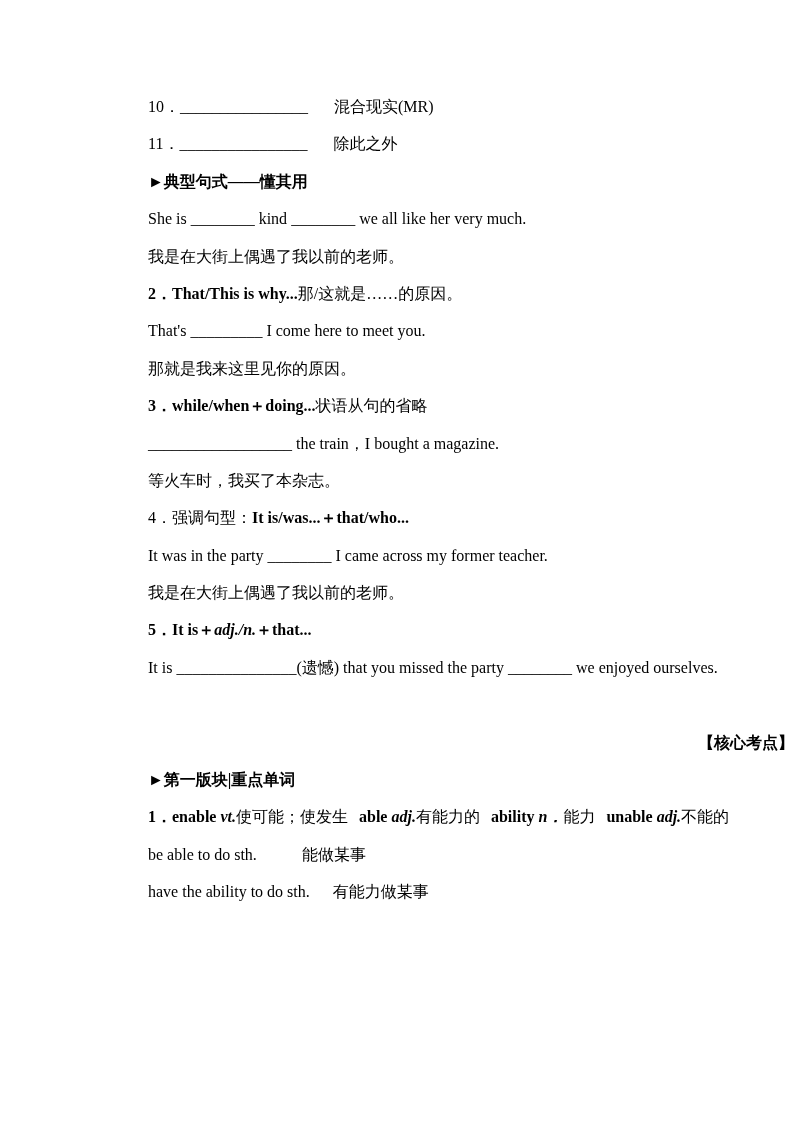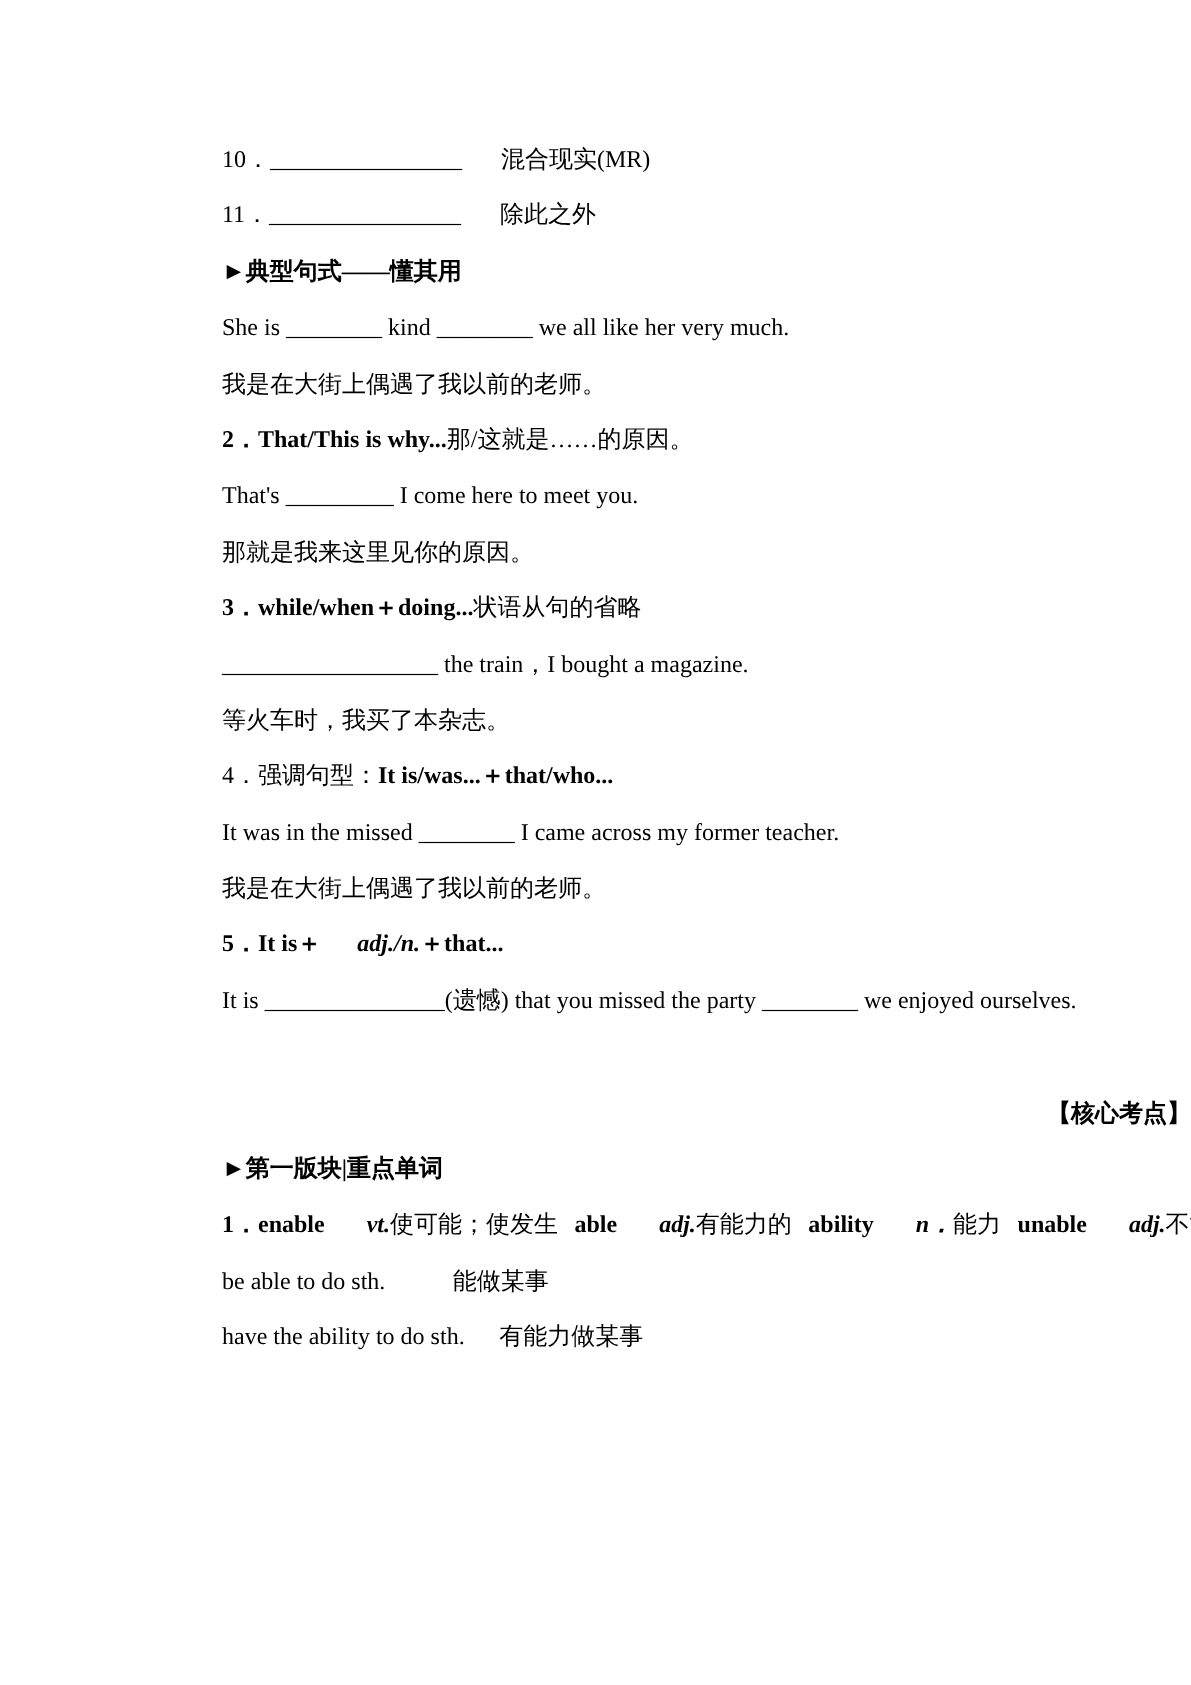--- a/index.html
+++ b/index.html
@@ -28,41 +28,41 @@
     font-size: 16px;
     white-space: nowrap;
   }
   .line.center {
     text-align: right;
     
     margin-left: -148px;
     width: 794px;
   }
   .seg.bold { font-weight: bold; }
-  .seg.italic { font-style: italic; margin-left: 24px; }
+  .seg.italic { font-style: italic; }
   .gap { display: inline-block; height: 1px; }
 </style>
 </head>
 <body>
 
 <div class="page">
   <div class="content">
       <div class="line"><span class="seg">10．</span><span class="seg">________________</span><span class="gap" style="width: 26px;"></span><span class="seg">混合现实(MR)</span></div>
       <div class="line"><span class="seg">11．</span><span class="seg">________________</span><span class="gap" style="width: 26px;"></span><span class="seg">除此之外</span></div>
       <div class="line"><span class="seg">►</span><span class="seg bold">典型句式——懂其用</span></div>
       <div class="line"><span class="seg">She is </span><span class="seg">________</span><span class="seg"> kind </span><span class="seg">________</span><span class="seg"> we all like her very much.</span></div>
       <div class="line"><span class="seg">我是在大街上偶遇了我以前的老师。</span></div>
       <div class="line"><span class="seg bold">2．That/This is why...</span><span class="seg">那/这就是……的原因。</span></div>
       <div class="line"><span class="seg">That's </span><span class="seg">_________</span><span class="seg"> I come here to meet you.</span></div>
       <div class="line"><span class="seg">那就是我来这里见你的原因。</span></div>
       <div class="line"><span class="seg bold">3．while/when＋doing...</span><span class="seg">状语从句的省略</span></div>
       <div class="line"><span class="seg">__________________</span><span class="seg"> the train，I bought a magazine.</span></div>
       <div class="line"><span class="seg">等火车时，我买了本杂志。</span></div>
       <div class="line"><span class="seg">4．强调句型：</span><span class="seg bold">It is/was...＋that/who...</span></div>
-      <div class="line"><span class="seg">It was in the missed </span><span class="seg">________</span><span class="seg"> I came across my former teacher.</span></div>
+      <div class="line"><span class="seg">It was in the party </span><span class="seg">________</span><span class="seg"> I came across my former teacher.</span></div>
       <div class="line"><span class="seg">我是在大街上偶遇了我以前的老师。</span></div>
       <div class="line"><span class="seg bold">5．It is＋</span><span class="seg bold italic">adj./n.</span><span class="seg bold">＋that...</span></div>
       <div class="line"><span class="seg">It is </span><span class="seg">_______________</span><span class="seg">(遗憾) that you missed the party </span><span class="seg">________</span><span class="seg"> we enjoyed ourselves.</span></div>
       <div class="line"></div>
       <div class="line center"><span class="seg bold">【核心考点】</span></div>
       <div class="line"><span class="seg">►</span><span class="seg bold">第一版块|重点单词</span></div>
       <div class="line"><span class="seg bold">1．enable </span><span class="seg bold italic">vt.</span><span class="seg">使可能；使发生</span><span class="gap" style="width: 11px;"></span><span class="seg bold">able </span><span class="seg bold italic">adj.</span><span class="seg">有能力的</span><span class="gap" style="width: 11px;"></span><span class="seg bold">ability </span><span class="seg bold italic">n．</span><span class="seg">能力</span><span class="gap" style="width: 11px;"></span><span class="seg bold">unable </span><span class="seg bold italic">adj.</span><span class="seg">不能的</span></div>
       <div class="line"><span class="seg">be able to do sth.</span><span class="gap" style="width: 45px;"></span><span class="seg">能做某事</span></div>
       <div class="line"><span class="seg">have the ability to do sth.</span><span class="gap" style="width: 23px;"></span><span class="seg">有能力做某事</span></div>
     </div>

